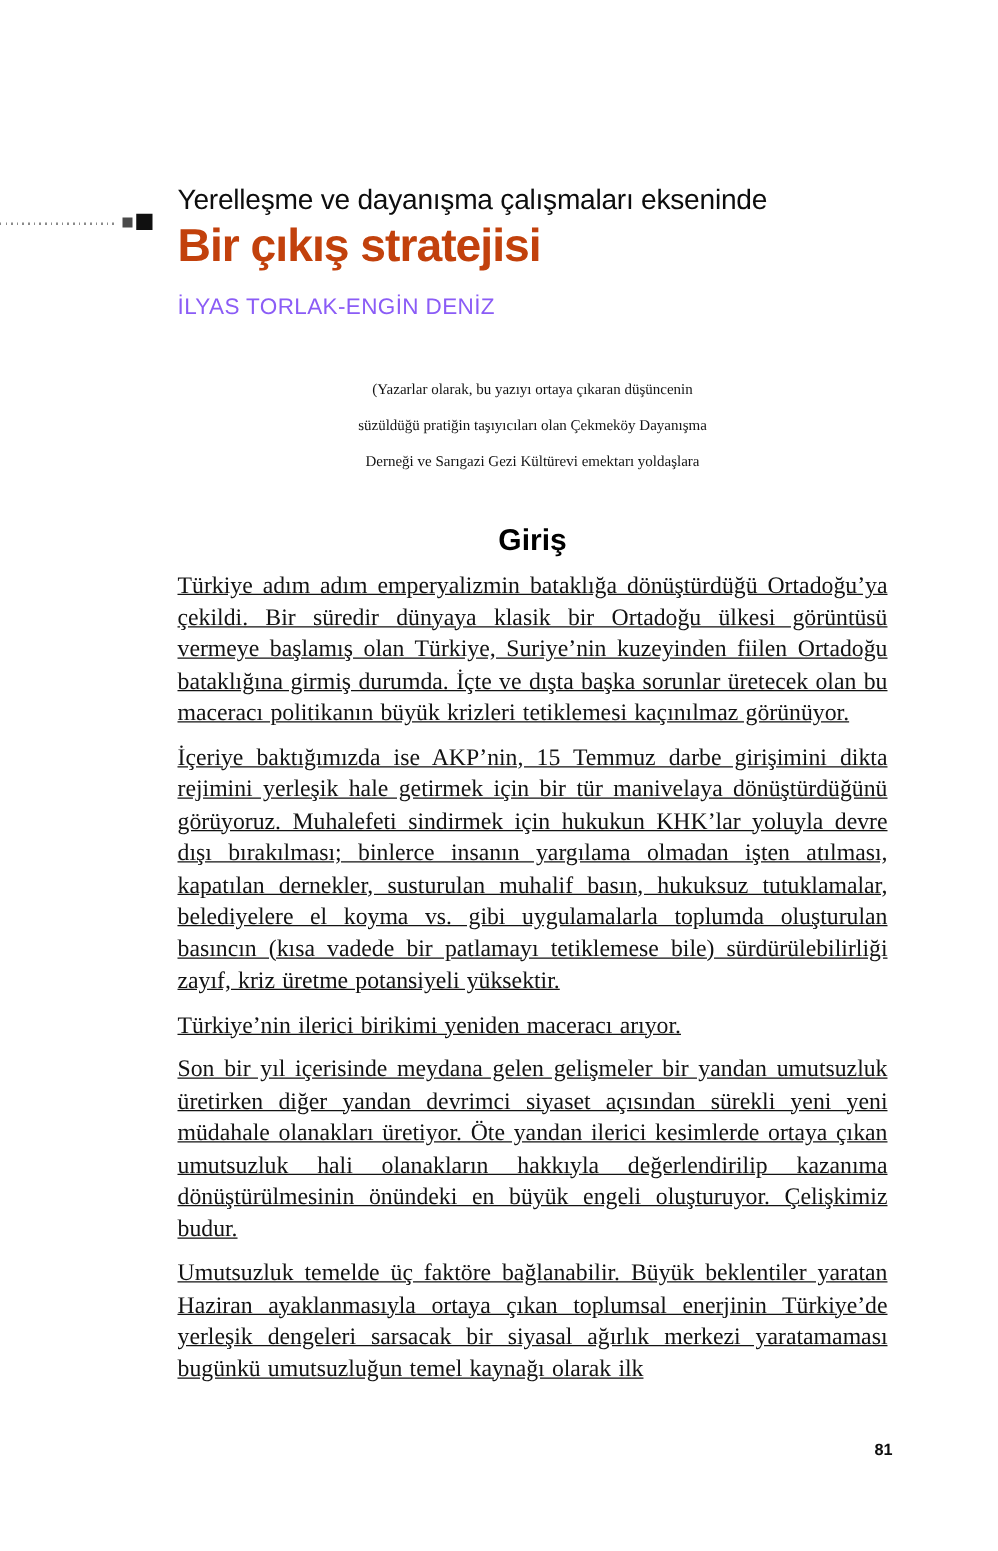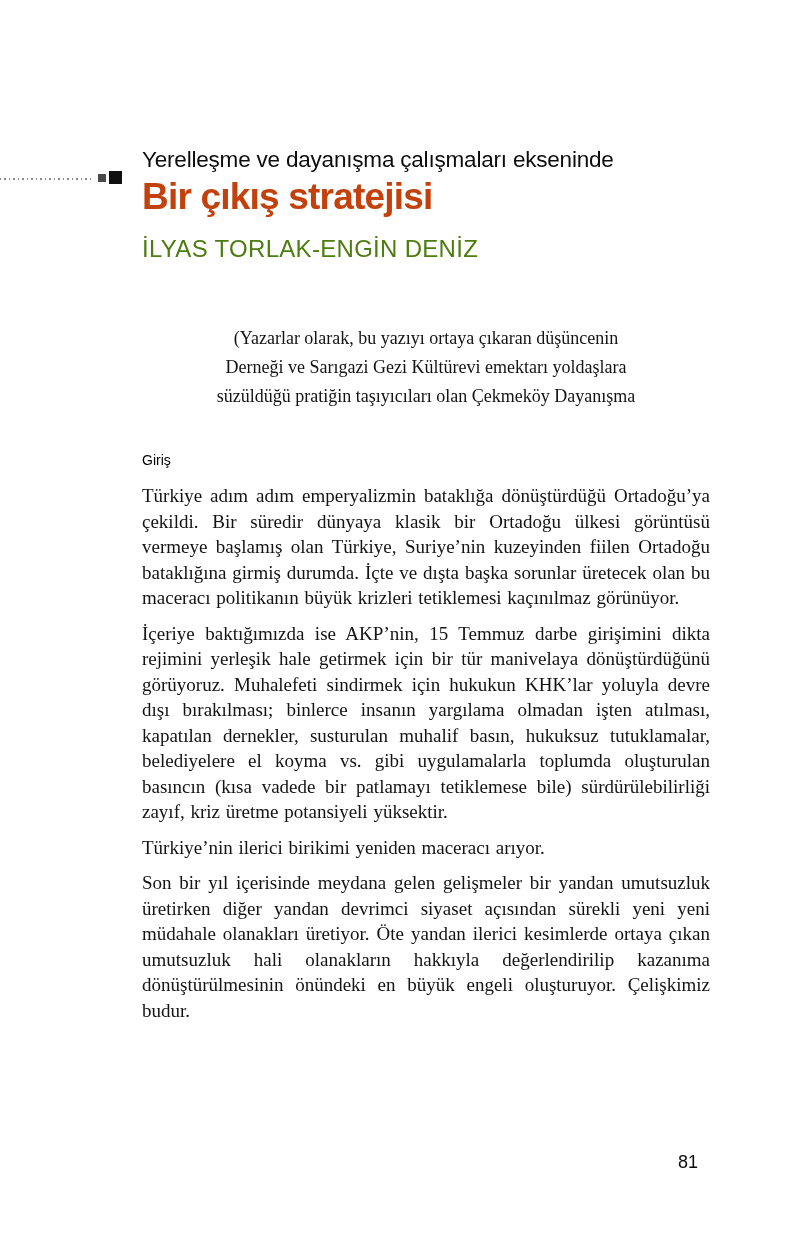--- a/index.html
+++ b/index.html
@@ -63,63 +63,64 @@
     font-family: "Liberation Sans", sans-serif;
     font-size: 37px;
     font-weight: 700;
     color: #c2410c;
     letter-spacing: -0.8px;
     line-height: 42px;
     margin-top: 2px;
   }
   .authors {
     font-family: "Liberation Sans", sans-serif;
-    font-size: 24px;
+    font-size: 18px;
     font-weight: 400;
-    color: #4d7c0f;
+    color: #8b5cf6;
     letter-spacing: 0.3px;
     margin-top: 17px;
   }
 
   .dedication {
-    margin-top: 61px;
+    margin-top: 41px;
     text-align: center;
-    font-size: 18px;
+    font-size: 12px;
     line-height: 29px;
     color: #131313;
   }
 
   .section-heading {
     font-family: "Liberation Sans", sans-serif;
-    font-size: 14px;
-    font-weight: 400;
+    font-size: 24px;
+    font-weight: 700;
     color: #000000;
     margin-top: 36px;
     line-height: 26px;
+    text-align: center;
   }
 
-  .body-copy { margin-top: 6px; }
+  .body-copy { margin-top: 6px; text-decoration: underline; }
   .body-copy p {
     font-size: 19px;
     line-height: 25.5px;
     text-align: justify;
     hyphens: auto;
     -webkit-hyphens: auto;
     color: #131313;
     margin-top: 10px;
     word-spacing: 1px;
   }
 
   .page-number {
     position: absolute;
-    right: 100px;
+    right: 84px;
     top: 1152px;
     font-family: "Liberation Sans", sans-serif;
-    font-size: 18px;
-    font-weight: 400;
+    font-size: 13px;
+    font-weight: 700;
     color: #0d0d0d;
   }
 </style>
 </head>
 <body>
 
 <div class="page">
 
   <div class="deco-line"></div>
   <div class="deco-sq-small"></div>
@@ -128,30 +129,31 @@
   <div class="content">
 
     <div class="kicker">Yerelleşme ve dayanışma çalışmaları ekseninde</div>
 
     <h1 class="title">Bir çıkış stratejisi</h1>
 
     <div class="authors">İLYAS TORLAK-ENGİN DENİZ</div>
 
     <div class="dedication">
       <div>(Yazarlar olarak, bu yazıyı ortaya çıkaran düşüncenin</div>
+      <div>süzüldüğü pratiğin taşıyıcıları olan Çekmeköy Dayanışma</div>
       <div>Derneği ve Sarıgazi Gezi Kültürevi emektarı yoldaşlara</div>
-      <div>süzüldüğü pratiğin taşıyıcıları olan Çekmeköy Dayanışma</div>
     </div>
 
     <h2 class="section-heading">Giriş</h2>
 
     <div class="body-copy">
       <p lang="tr">Türkiye adım adım emperyalizmin bataklığa dönüştürdüğü Ortadoğu’ya çekildi. Bir süredir dünyaya klasik bir Ortadoğu ülkesi görüntüsü vermeye başlamış olan Türkiye, Suriye’nin kuzeyinden fiilen Ortadoğu bataklığına girmiş durumda. İçte ve dışta başka sorunlar üretecek olan bu maceracı politikanın büyük krizleri tetiklemesi kaçınılmaz görünüyor.</p>
       <p lang="tr">İçeriye baktığımızda ise AKP’nin, 15 Temmuz darbe girişimini dikta rejimini yerleşik hale getirmek için bir tür manivelaya dönüştürdüğünü görüyoruz. Muhalefeti sindirmek için hukukun KHK’lar yoluyla devre dışı bırakılması; binlerce insanın yargılama olmadan işten atılması, kapatılan dernekler, susturulan muhalif basın, hukuksuz tutuklamalar, belediyelere el koyma vs. gibi uygulamalarla toplumda oluşturulan basıncın (kısa vadede bir patlamayı tetiklemese bile) sürdürülebilirliği zayıf, kriz üretme potansiyeli yüksektir.</p>
       <p lang="tr">Türkiye’nin ilerici birikimi yeniden maceracı arıyor.</p>
       <p lang="tr">Son bir yıl içerisinde meydana gelen gelişmeler bir yandan umutsuzluk üretirken diğer yandan devrimci siyaset açısından sürekli yeni yeni müdahale olanakları üretiyor. Öte yandan ilerici kesimlerde ortaya çıkan umutsuzluk hali olanakların hakkıyla değerlendirilip kazanıma dönüştürülmesinin önündeki en büyük engeli oluşturuyor. Çelişkimiz budur.</p>
+      <p lang="tr">Umutsuzluk temelde üç faktöre bağlanabilir. Büyük beklentiler yaratan Haziran ayaklanmasıyla ortaya çıkan toplumsal enerjinin Türkiye’de yerleşik dengeleri sarsacak bir siyasal ağırlık merkezi yaratamaması bugünkü umutsuzluğun temel kaynağı olarak ilk</p>
     </div>
 
   </div>
 
   <div class="page-number">81</div>
 
 </div>
 
 </body></html>

